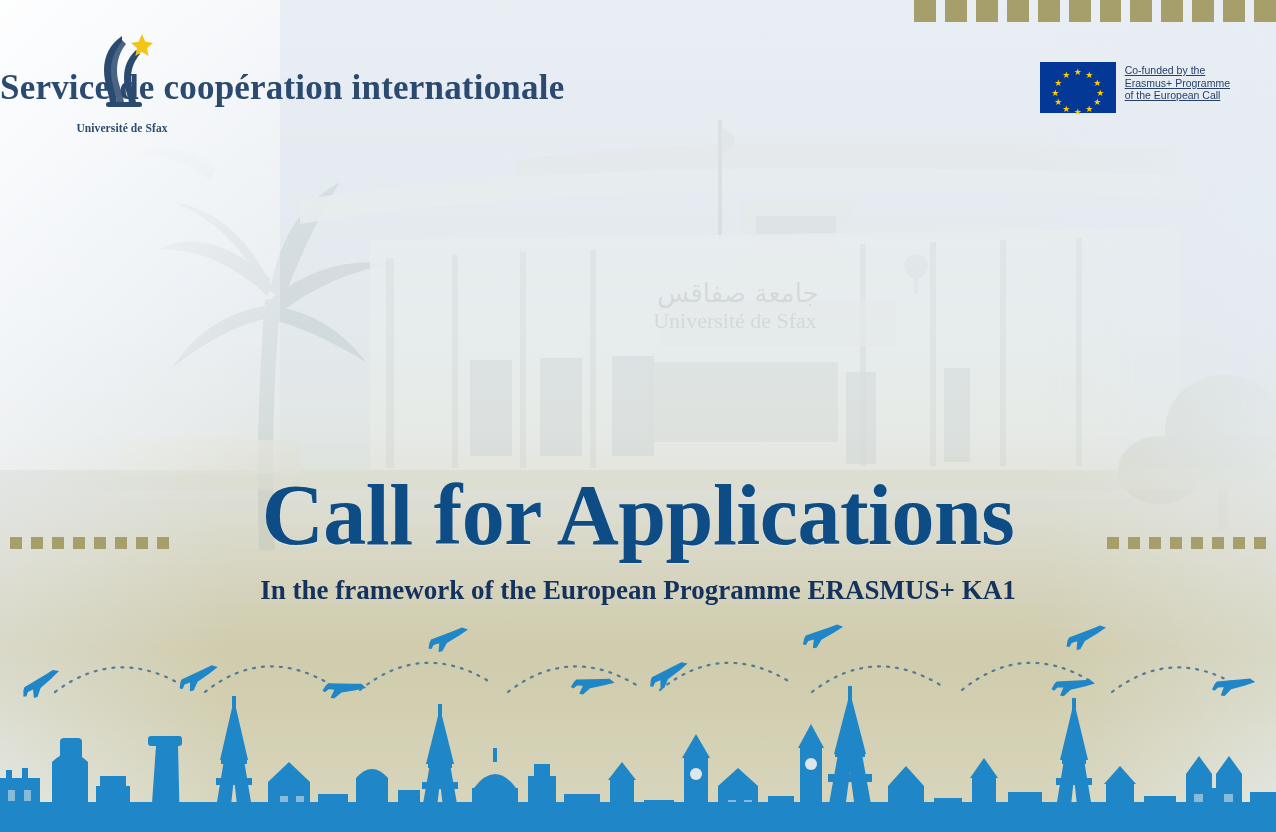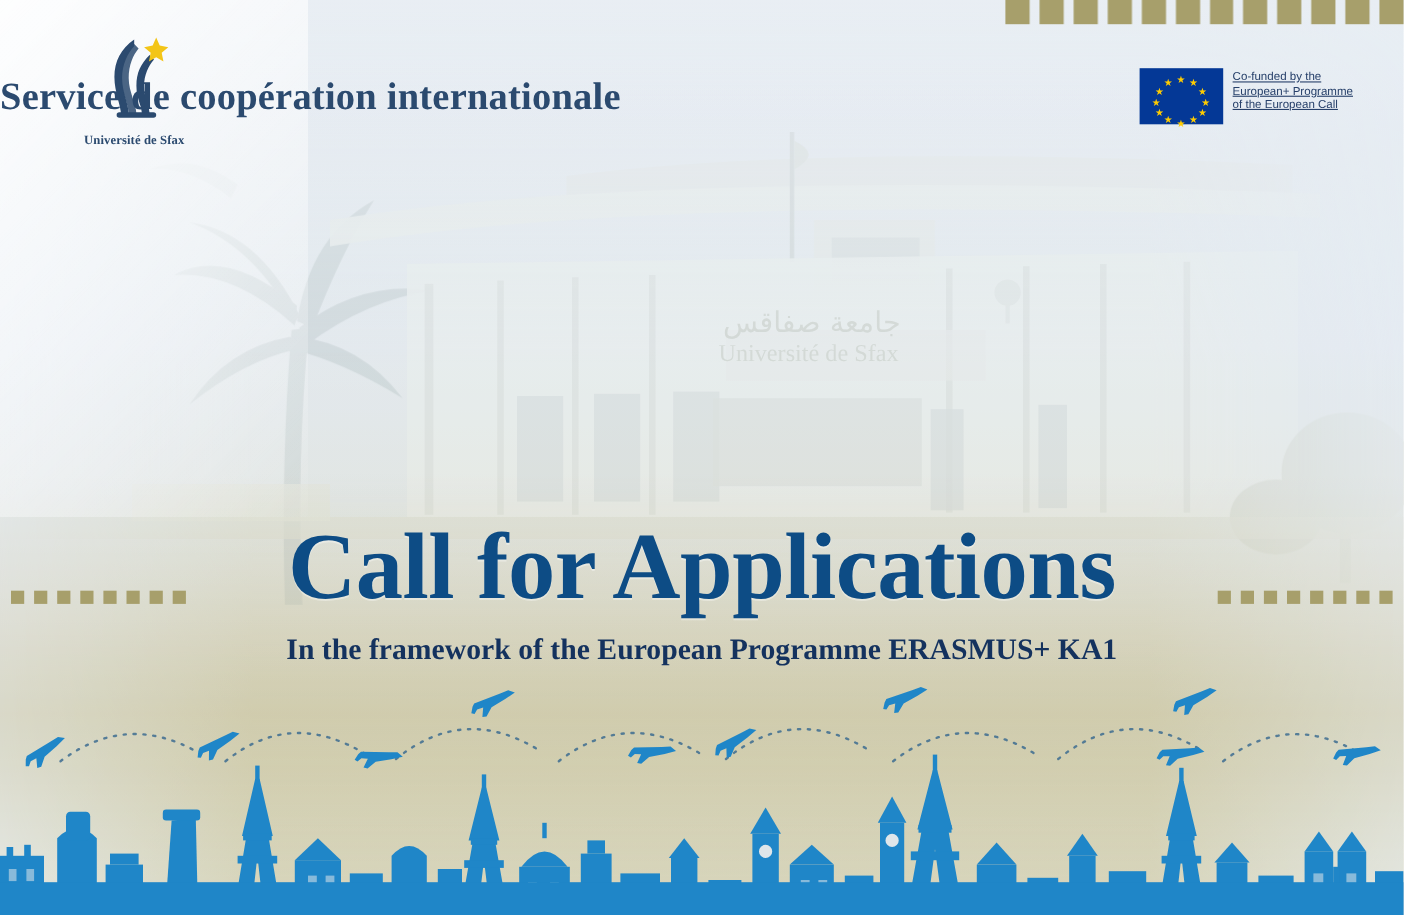--- a/index.html
+++ b/index.html
@@ -324,21 +324,21 @@
       <span class="eu-star" style="left:45px; top:43px;">★</span>
       <span class="eu-star" style="left:33.5px; top:46px;">★</span>
       <span class="eu-star" style="left:22px; top:43px;">★</span>
       <span class="eu-star" style="left:14px; top:36px;">★</span>
       <span class="eu-star" style="left:11px; top:27px;">★</span>
       <span class="eu-star" style="left:14px; top:17px;">★</span>
       <span class="eu-star" style="left:22px; top:9px;">★</span>
     </div>
     <div class="eu-text">
       <div>Co-funded by the</div>
-      <div>European+ Programme</div>
+      <div>Erasmus+ Programme</div>
       <div>of the European Call</div>
     </div>
   </div>
 
   <div class="dot-rule left">
     <div class="d"></div>
     <div class="d"></div>
     <div class="d"></div>
     <div class="d"></div>
     <div class="d"></div>

